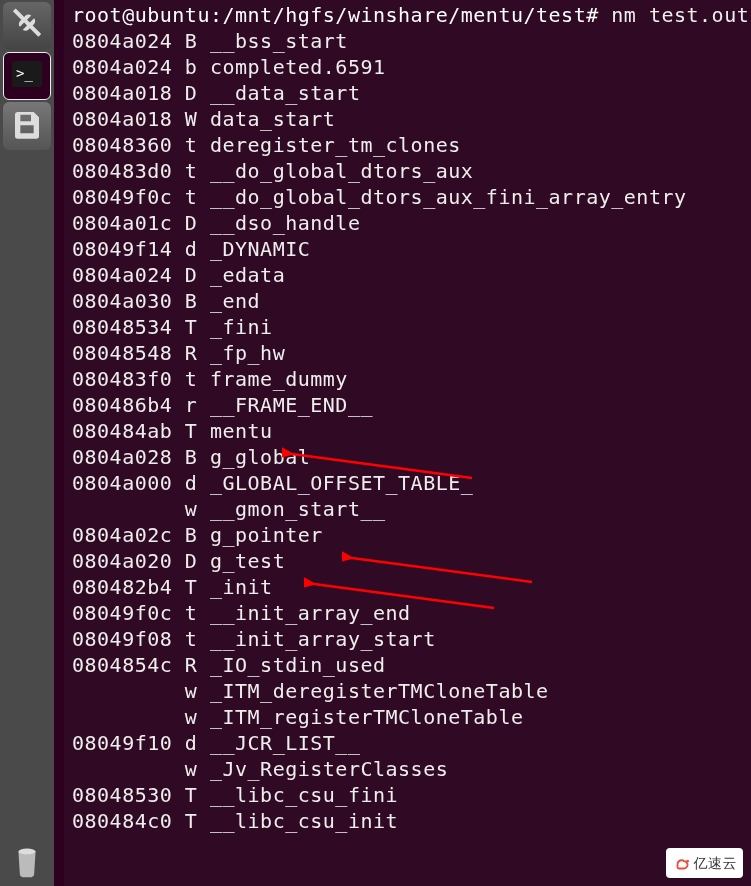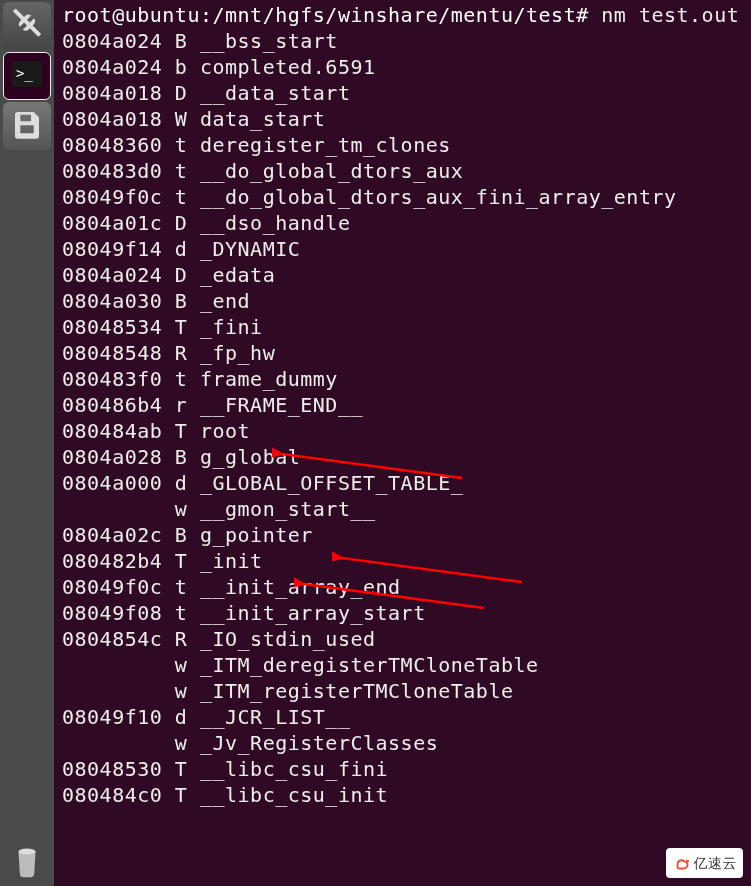--- a/index.html
+++ b/index.html
@@ -26,20 +26,21 @@
     cursor: pointer;
   }
   .launcher-spacer { flex: 1; }
 
   .terminal-wrap {
     flex: 1;
     height: 100%;
     background: #2c001e;
     position: relative;
     overflow: hidden;
+    padding-left: 10px;
   }
   .terminal {
     width: 100%;
     height: 100%;
     background: #300a24;
     color: #eeeeec;
     font-size: 20px;
     line-height: 26px;
     padding: 2px 8px;
     letter-spacing: 0.5px;
@@ -125,25 +126,26 @@
         <div class="nm-line">080483d0 t __do_global_dtors_aux</div>
         <div class="nm-line">08049f0c t __do_global_dtors_aux_fini_array_entry</div>
         <div class="nm-line">0804a01c D __dso_handle</div>
         <div class="nm-line">08049f14 d _DYNAMIC</div>
         <div class="nm-line">0804a024 D _edata</div>
         <div class="nm-line">0804a030 B _end</div>
         <div class="nm-line">08048534 T _fini</div>
         <div class="nm-line">08048548 R _fp_hw</div>
         <div class="nm-line">080483f0 t frame_dummy</div>
         <div class="nm-line">080486b4 r __FRAME_END__</div>
-        <div class="nm-line">080484ab T root</div>
+        <div class="nm-line">080484ab T mentu</div>
         <div class="nm-line">0804a028 B g_global</div>
         <div class="nm-line">0804a000 d _GLOBAL_OFFSET_TABLE_</div>
         <div class="nm-line">         w __gmon_start__</div>
         <div class="nm-line">0804a02c B g_pointer</div>
+        <div class="nm-line">0804a020 D g_test</div>
         <div class="nm-line">080482b4 T _init</div>
         <div class="nm-line">08049f0c t __init_array_end</div>
         <div class="nm-line">08049f08 t __init_array_start</div>
         <div class="nm-line">0804854c R _IO_stdin_used</div>
         <div class="nm-line">         w _ITM_deregisterTMCloneTable</div>
         <div class="nm-line">         w _ITM_registerTMCloneTable</div>
         <div class="nm-line">08049f10 d __JCR_LIST__</div>
         <div class="nm-line">         w _Jv_RegisterClasses</div>
         <div class="nm-line">08048530 T __libc_csu_fini</div>
         <div class="nm-line">080484c0 T __libc_csu_init</div>

